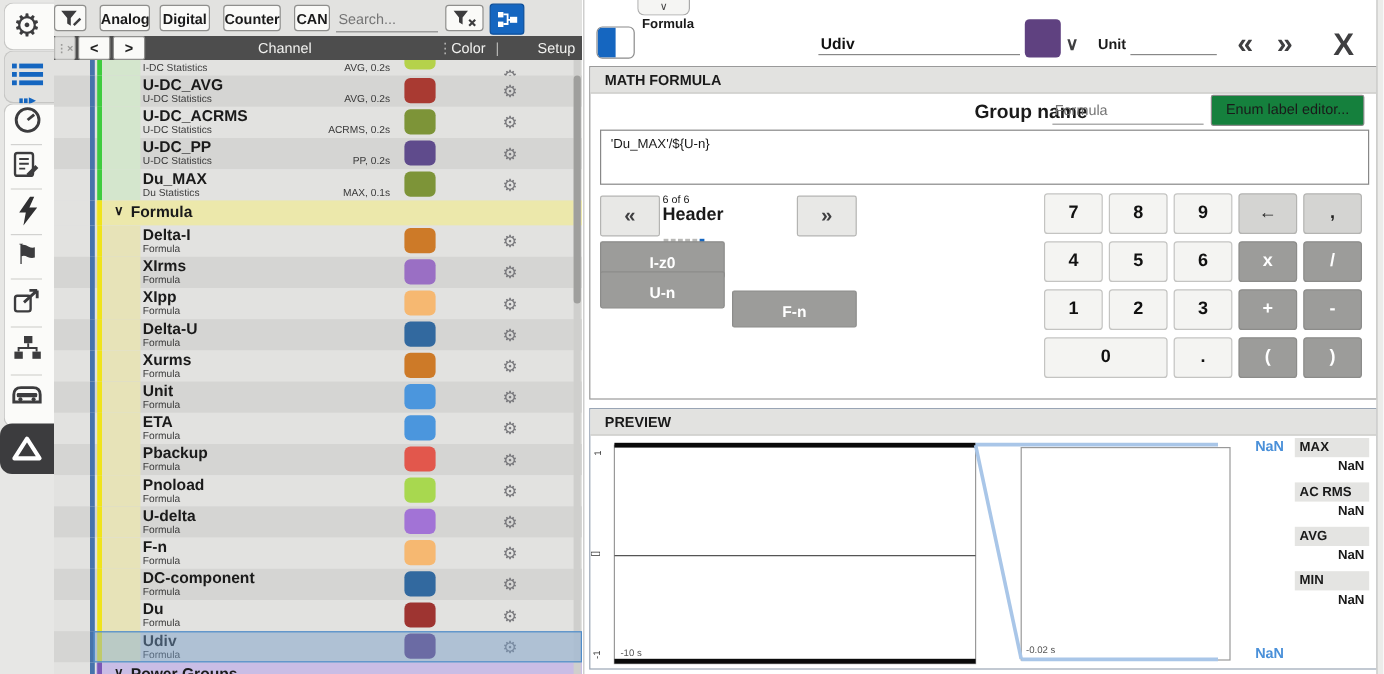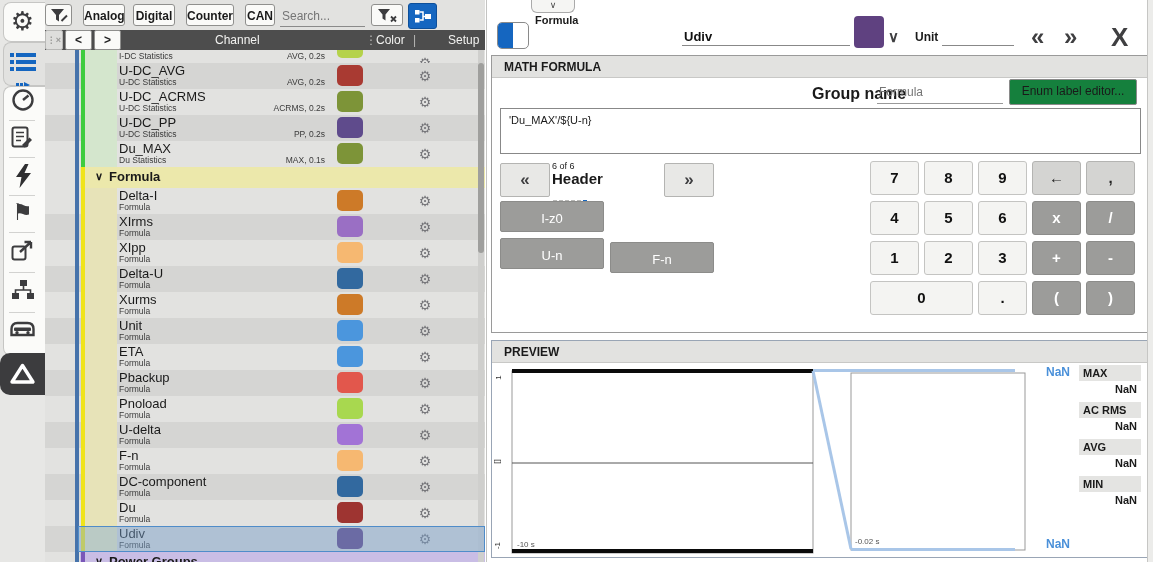--- a/index.html
+++ b/index.html
@@ -24,21 +24,21 @@
                  font-weight:bold;text-align:center;line-height:18px;box-sizing:border-box;border-radius:2px}
   .rows{position:absolute;left:0;top:50px;width:496px;height:512px;overflow:hidden}
   .crow{position:relative;width:440px;height:26px}
   .crow.partial{height:13px}
   .a{background:#e2e2e0}.b{background:#d5d5d3}
   .bluebar{position:absolute;left:30px;width:4px;top:0;bottom:0;background:#4673ab;z-index:1}
   .stripe{position:absolute;left:36px;width:4px;top:0;bottom:0;z-index:1}
   .tint{position:absolute;left:40px;width:32px;top:0;bottom:0}
   .stripe.stat{background:#3ecc3e}.tint.stat{background:#d4e6cd}
   .stripe.formula{background:#f0e41a}.tint.formula{background:#e7e3b8}
-  .ctitle{position:absolute;left:74px;top:1px;font-size:13px;font-weight:normal;line-height:13px;white-space:nowrap}
+  .ctitle{position:absolute;left:74px;top:1px;font-size:13px;font-weight:bold;line-height:13px;white-space:nowrap}
   .csub{position:absolute;left:74px;bottom:3px;font-size:8.5px;color:#3a3a3a;line-height:8.5px;white-space:nowrap}
   .cinfo{position:absolute;right:160px;bottom:3px;font-size:8.5px;color:#3a3a3a;line-height:8.5px}
   .swatch{position:absolute;left:292px;top:2px;width:26px;height:21px;border-radius:5px}
   .partial .swatch{top:0;height:8px;border-radius:0 0 5px 5px}
   .cgear{position:absolute;left:370px;top:4px;width:20px;text-align:center;font-size:14px;color:#76767a;line-height:18px}
   .selover{position:absolute;left:33px;right:0;top:0;bottom:0;background:rgba(125,168,214,.42);border:1px solid #4f8cc9;box-sizing:border-box;z-index:2}
   .grow{position:relative;width:440px;height:21px;background:#e2e2e0}
   .grow::before{content:"";position:absolute;left:35px;right:0;top:0;bottom:0}
   .grow.formula::before{background:#ece8ab}.grow.formula .stripe{background:#f0e41a}
   .grow.power::before{background:#c9bde5}.grow.power .stripe{background:#7a57b8}
@@ -71,21 +71,21 @@
          font-size:11px;padding:5px 8px;white-space:pre}
   .navbtn{position:absolute;width:50px;height:34px;background:#e8e8e6;border:1px solid #b4b4b2;border-radius:2px;
           text-align:center;font-size:17px;font-weight:bold;color:#3f3f41;line-height:32px;box-sizing:border-box}
   .tabctr{position:absolute;left:60px;top:105px;width:110px;text-align:left}
   .tpage{font-size:9px;color:#222;line-height:10px}
   .ttab{font-size:15px;font-weight:bold;line-height:16px}
   .dots{margin-top:3px}
   .dot{display:inline-block;width:4px;height:4px;margin:0 1px;background:#b8b8b6}
   .dot.active{background:#1566c0}
   .fnbtn{position:absolute;width:104px;height:31px;background:#9c9c9a;border:1px solid #8c8c8a;border-radius:2px;
-         color:#fff;font-size:13px;font-weight:normal;text-align:center;line-height:33px;box-sizing:border-box}
+         color:#fff;font-size:13px;font-weight:bold;text-align:center;line-height:33px;box-sizing:border-box}
   .keypad{position:absolute;left:378px;top:105px;width:265px;display:grid;grid-template-columns:repeat(5,49px);
           grid-auto-rows:34px;column-gap:5px;row-gap:6px}
   .key{border-radius:3px;text-align:center;line-height:32px;font-size:15px;font-weight:bold;box-sizing:border-box}
   .key.num{background:#f4f4f2;border:1px solid #c4c4c2;color:#111}
   .key.mid{background:#d4d4d2;border:1px solid #b4b4b2;color:#222}
   .key.op{background:#9c9c9a;border:1px solid #8c8c8a;color:#fff}
   
   .ylab{position:absolute;font-size:8px;color:#333;transform:rotate(-90deg);transform-origin:center}
   .xlab{position:absolute;font-size:8px;color:#555}
   .nanlab{position:absolute;width:60px;text-align:right;font-size:12px;font-weight:bold}
@@ -443,21 +443,21 @@
 
       <div class="navbtn" style="left:8px;top:107px">«</div>
       <div class="tabctr">
         <div class="tpage">6 of 6</div>
         <div class="ttab">Header</div>
         <div class="dots"><span class="dot"></span><span class="dot"></span><span class="dot"></span><span class="dot"></span><span class="dot"></span><span class="dot active"></span></div>
       </div>
       <div class="navbtn" style="left:172px;top:107px">»</div>
 
       <div class="fnbtn" style="left:8px;top:145px">I-z0</div>
-      <div class="fnbtn" style="left:8px;top:182px">U-n</div>
+      <div class="fnbtn" style="left:8px;top:170px">U-n</div>
       <div class="fnbtn" style="left:118px;top:186px">F-n</div>
 
       <div class="keypad">
           <div class="key num">7</div>
           <div class="key num">8</div>
           <div class="key num">9</div>
           <div class="key mid">←</div>
           <div class="key mid">,</div>
           <div class="key num">4</div>
           <div class="key num">5</div>

